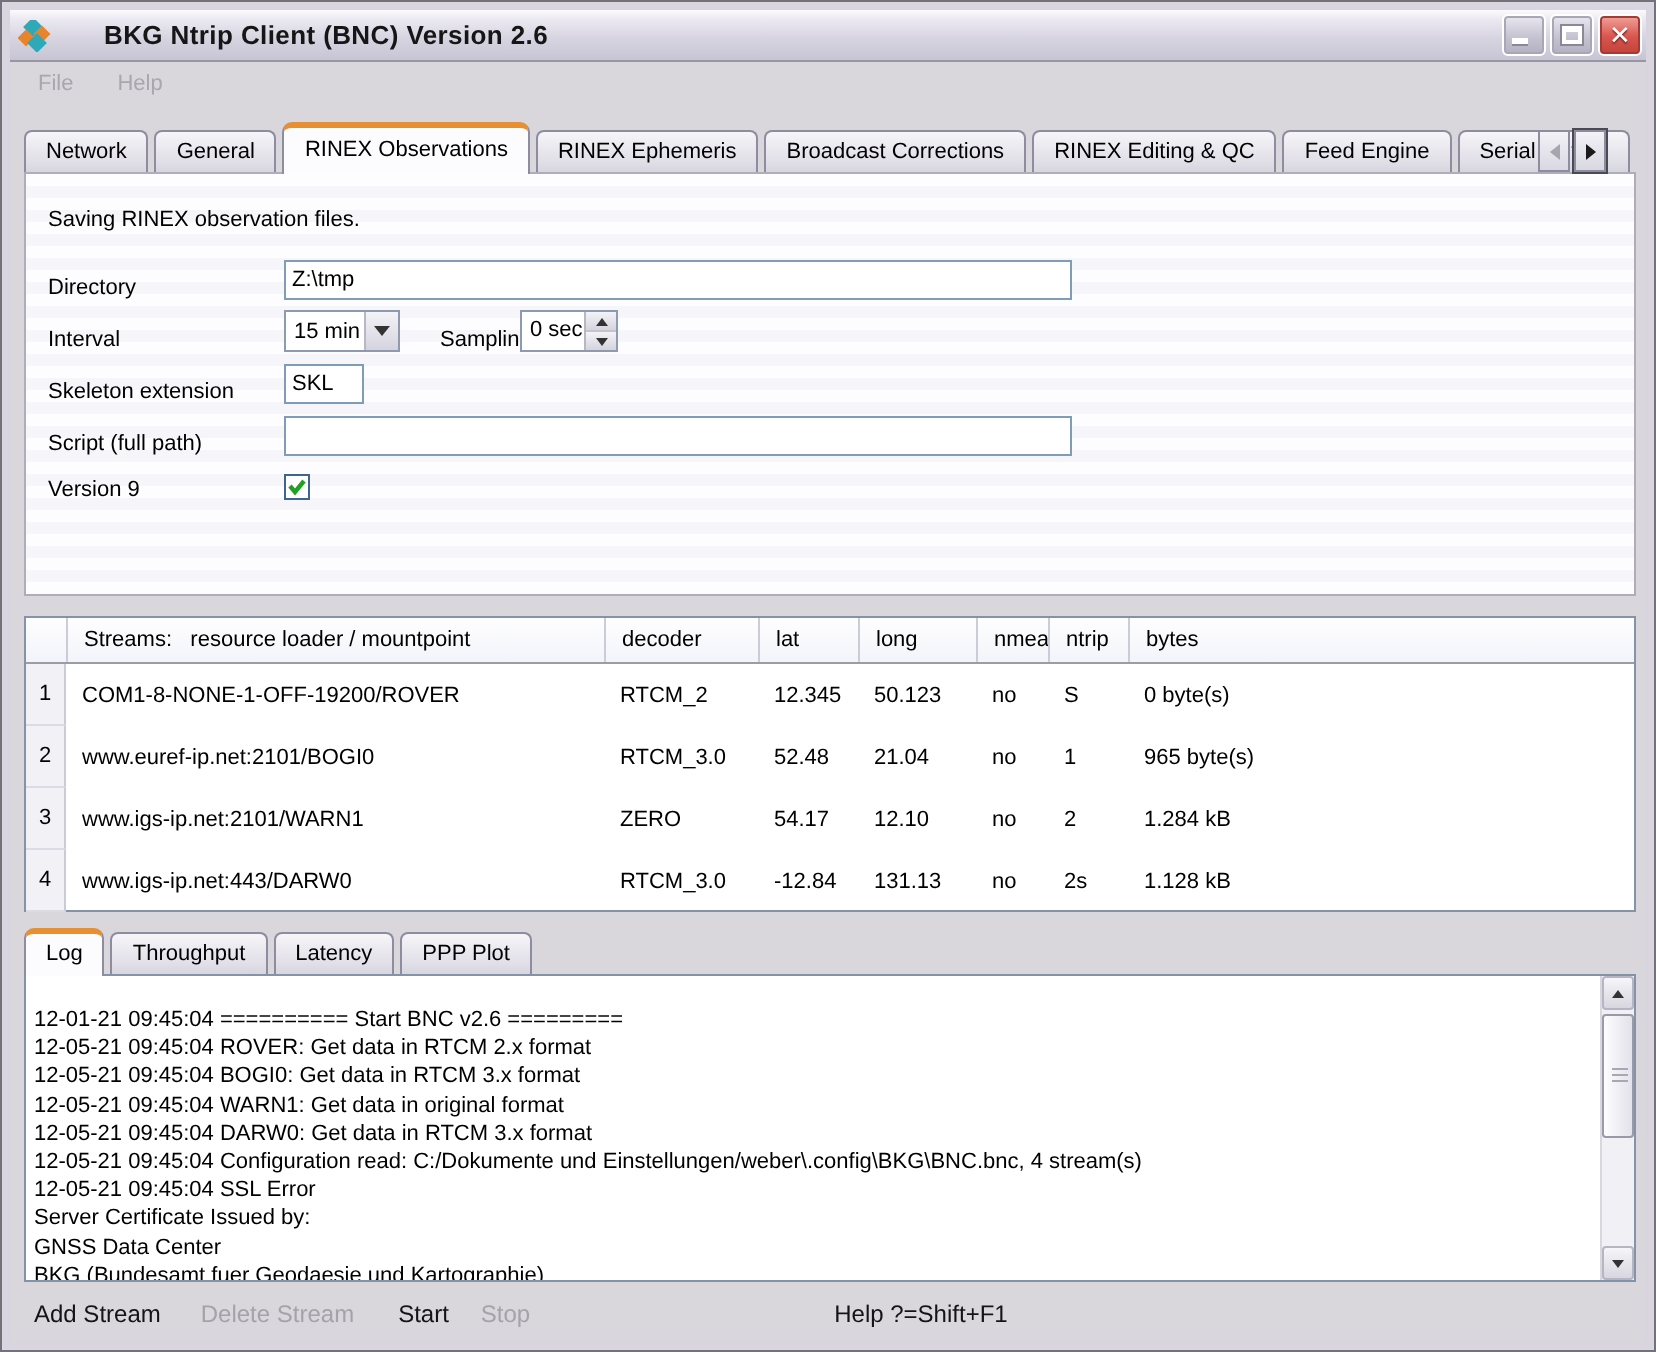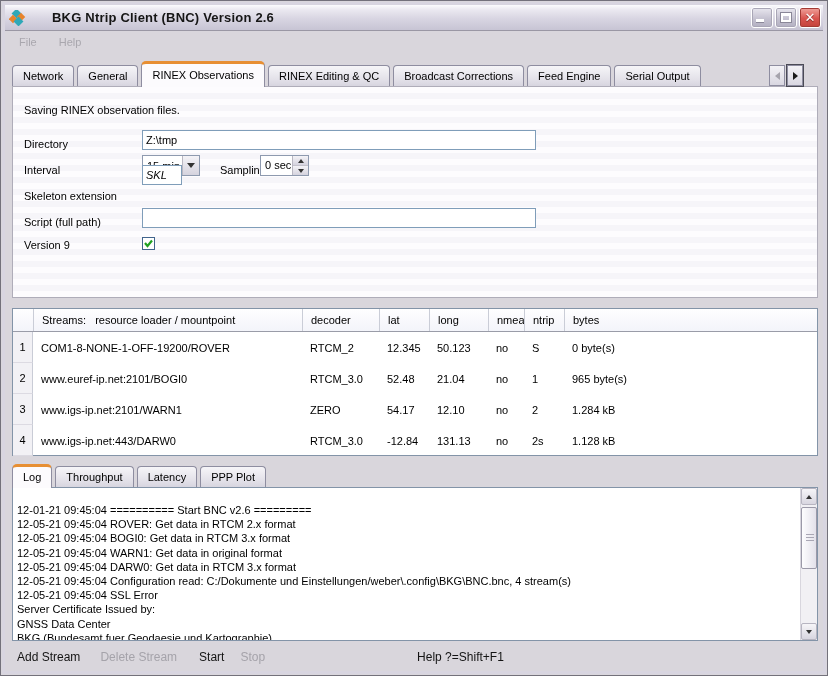--- a/index.html
+++ b/index.html
@@ -124,22 +124,23 @@
 
   <div class="menubar">
     <span class="menu-item">File</span>
     <span class="menu-item">Help</span>
   </div>
 
   <div class="tabbar top">
     <div class="tab">Network</div>
     <div class="tab">General</div>
     <div class="tab selected">RINEX Observations</div>
+    <div class="tab">RINEX Ephemeris</div>
+    <div class="tab">Broadcast Corrections</div>
     <div class="tab">RINEX Editing &amp; QC</div>
-    <div class="tab">Broadcast Corrections</div>
     <div class="tab">Feed Engine</div>
     <div class="tab">Serial Output</div>
     <div class="tabscroll">
       <div class="scrollbtn">
           <span class="arr-left"></span>
         </div>
       <div class="scrollbtn focus">
           <span class="arr-right"></span>
         </div>
     </div>
@@ -165,21 +166,21 @@
         <span class="spin-btn">
             <span class="tri-up-s"></span>
           </span>
         <span class="spin-btn">
             <span class="tri-dn-s"></span>
           </span>
       </span>
     </div>
 
     <div class="frm-label" style="top:188px;">Skeleton extension</div>
-    <div class="frm-input" style="left:129px; top:78px; width:40px;font-style:italic;">SKL</div>
+    <div class="frm-input" style="left:129px; top:95px; width:40px;">SKL</div>
 
     <div class="frm-label" style="top:214px;">Script (full path)</div>
     <div class="frm-input" style="left:129px; top:121px; width:394px;"></div>
 
     <div class="frm-label" style="top:237px;">Version 9</div>
     <div class="checkbox">
       <svg width="11" height="11" viewBox="0 0 11 11">
         <path d="M2 5 L4.5 8 L9 2.5" stroke="#21A121" stroke-width="2.2" fill="none"></path>
       </svg>
     </div>

